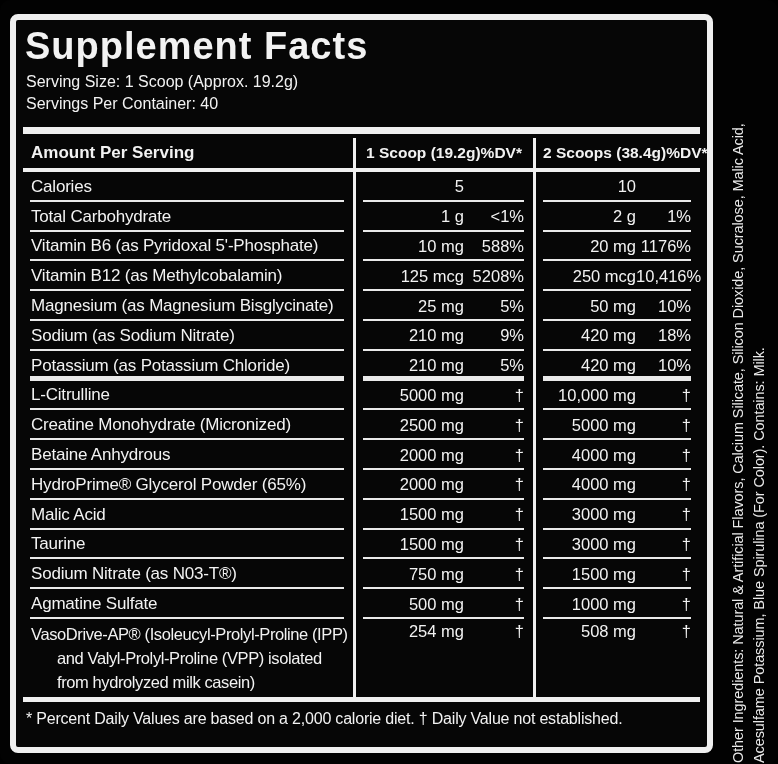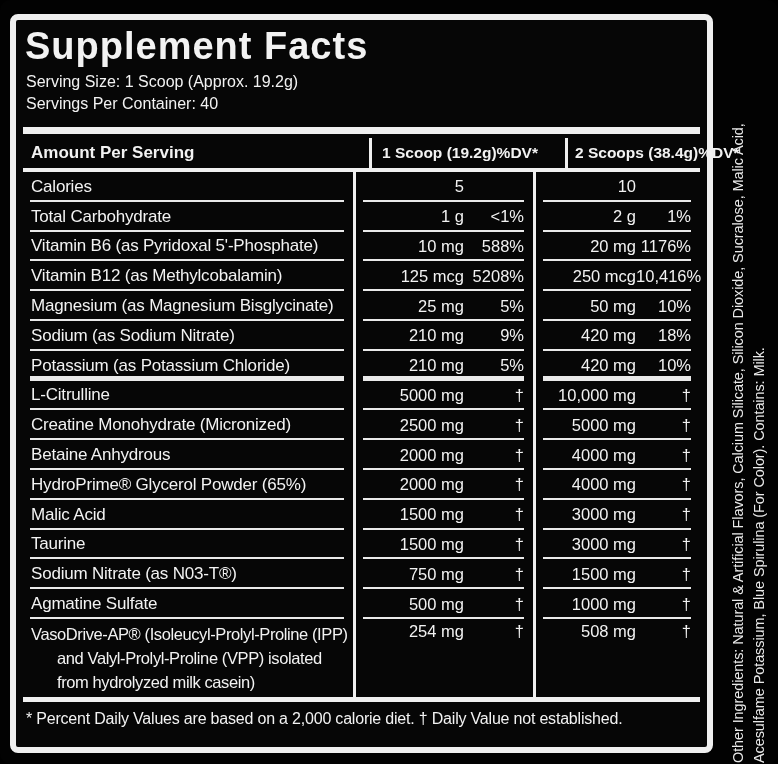--- a/index.html
+++ b/index.html
@@ -17,21 +17,21 @@
   .title {
     font-size:38px; font-weight:bold; letter-spacing:1px;
     margin:5px 0 3px 2px; white-space:nowrap;
   }
   .serving-line { font-size:16px; line-height:21.5px; margin-left:3px; }
   .topbar { height:7px; background:#efefef; margin-top:13px; }
 
   .facts-table { margin-top:4px; }
   .hdr-row {
     display:flex; align-items:center; height:30px;
-    border-bottom:4px solid #efefef; font-weight:bold;gap:16px;
+    border-bottom:4px solid #efefef; font-weight:bold;
   }
   .col-name  { flex:0 0 330px; box-sizing:border-box; }
   .col-c1    { flex:0 0 180px; box-sizing:border-box; border-left:3px solid #efefef; }
   .col-c2    { flex:1;         box-sizing:border-box; border-left:3px solid #efefef; }
 
   .hdr-row .col-name { font-size:17px; padding-left:8px; }
   .hdr-scoop { display:flex; align-items:center; justify-content:center;
                font-size:15.5px; white-space:nowrap; height:100%; }
   .hdr-scoop .scoop-lbl { padding-left:7px; }
   .hdr-scoop .dv-lbl    { padding-right:8px; }

